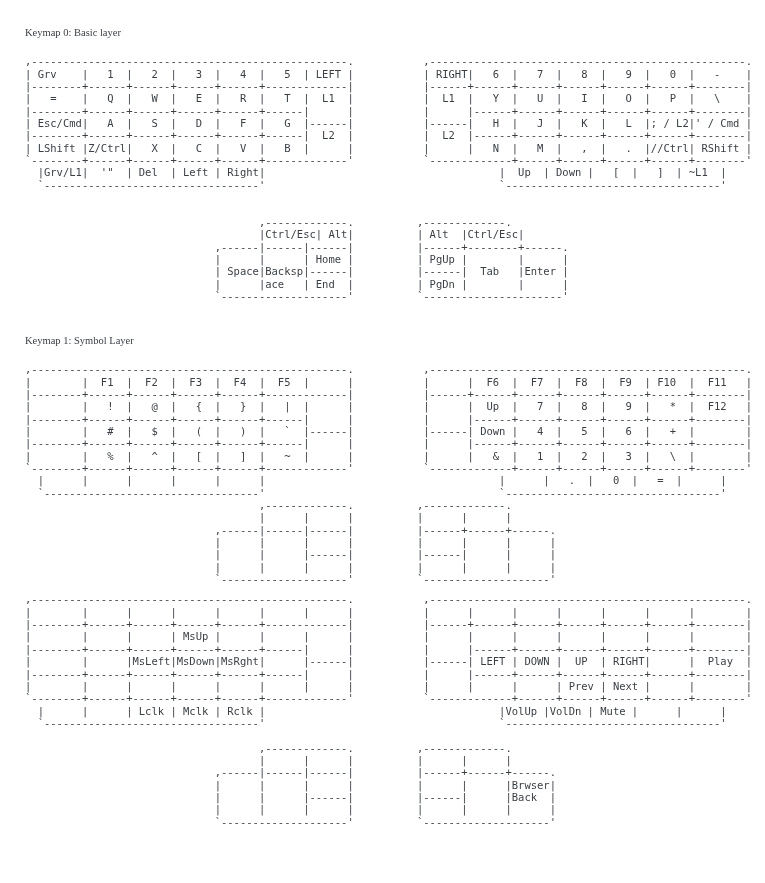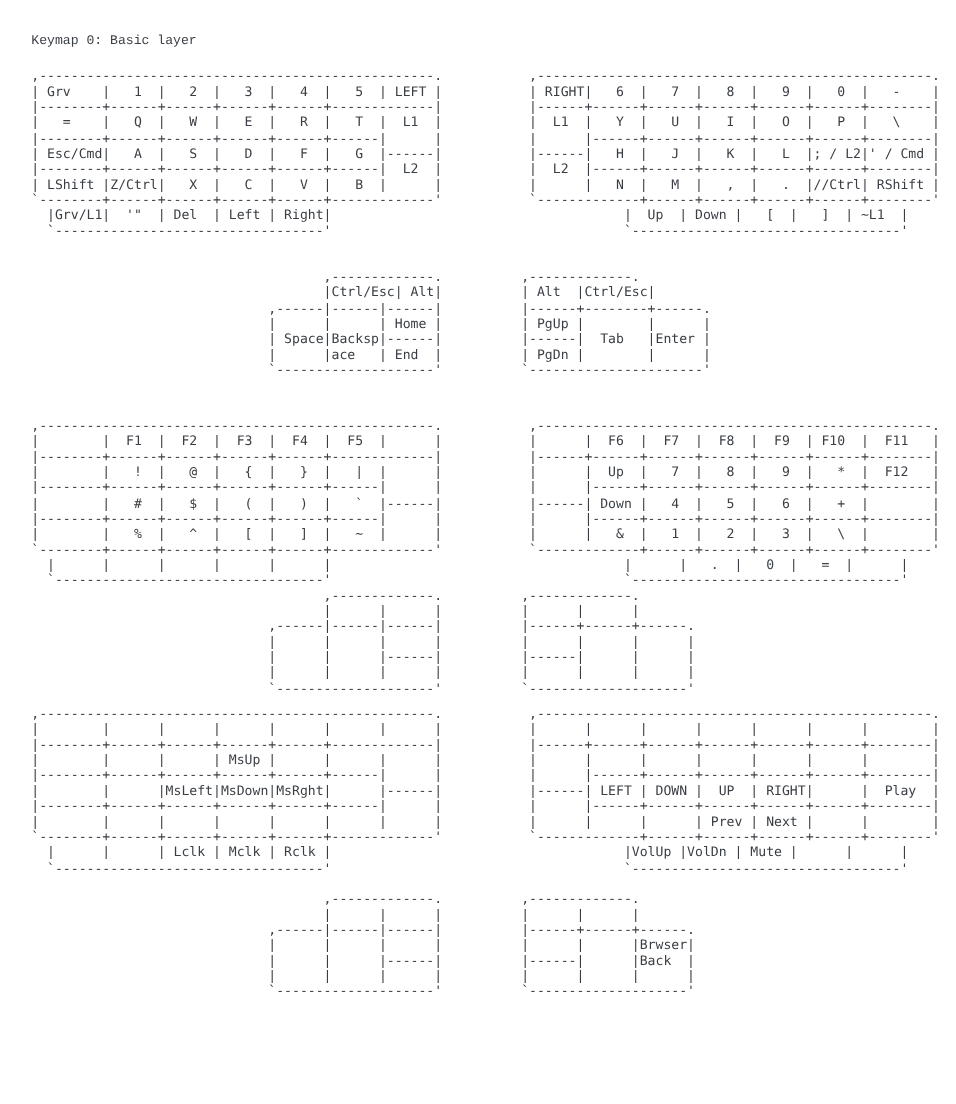--- a/index.html
+++ b/index.html
@@ -11,21 +11,21 @@
     width: 765px;
     height: 883px;
     box-sizing: border-box;
     padding: 27px 10px 10px 25px;
     overflow: hidden;
   }
   .keymap-section {
     display: block;
   }
   .keymap-title {
-    font-family: Liberation Mono, monospace;
+    font-family: Liberation Serif, serif;
     font-size: 10.5px;
     line-height: 12.35px;
     color: #3a3f45;
     margin: 0 0 16px 0;
     white-space: pre;
   }
   pre.keymap-art {
     font-family: "DejaVu Sans Mono", monospace;
     font-size: 10.5px;
     line-height: 12.35px;
@@ -60,20 +60,21 @@
                               |      |      | Home |          | PgUp |        |      |
                               | Space|Backsp|------|          |------|  Tab   |Enter |
                               |      |ace   | End  |          | PgDn |        |      |
                               `--------------------'          `----------------------'
 
 
 </pre>
   </section>
 
   <section class="keymap-section">
+    <p class="keymap-title">Keymap 1: Symbol Layer</p>
     <pre class="keymap-art">,--------------------------------------------------.           ,--------------------------------------------------.
 |        |  F1  |  F2  |  F3  |  F4  |  F5  |      |           |      |  F6  |  F7  |  F8  |  F9  | F10  |  F11   |
 |--------+------+------+------+------+-------------|           |------+------+------+------+------+------+--------|
 |        |   !  |   @  |   {  |   }  |   |  |      |           |      |  Up  |   7  |   8  |   9  |   *  |  F12   |
 |--------+------+------+------+------+------|      |           |      |------+------+------+------+------+--------|
 |        |   #  |   $  |   (  |   )  |   `  |------|           |------| Down |   4  |   5  |   6  |   +  |        |
 |--------+------+------+------+------+------|      |           |      |------+------+------+------+------+--------|
 |        |   %  |   ^  |   [  |   ]  |   ~  |      |           |      |   &amp;  |   1  |   2  |   3  |   \  |        |
 `--------+------+------+------+------+-------------'           `-------------+------+------+------+------+--------'
   |      |      |      |      |      |                                     |      |   .  |   0  |   =  |      |

